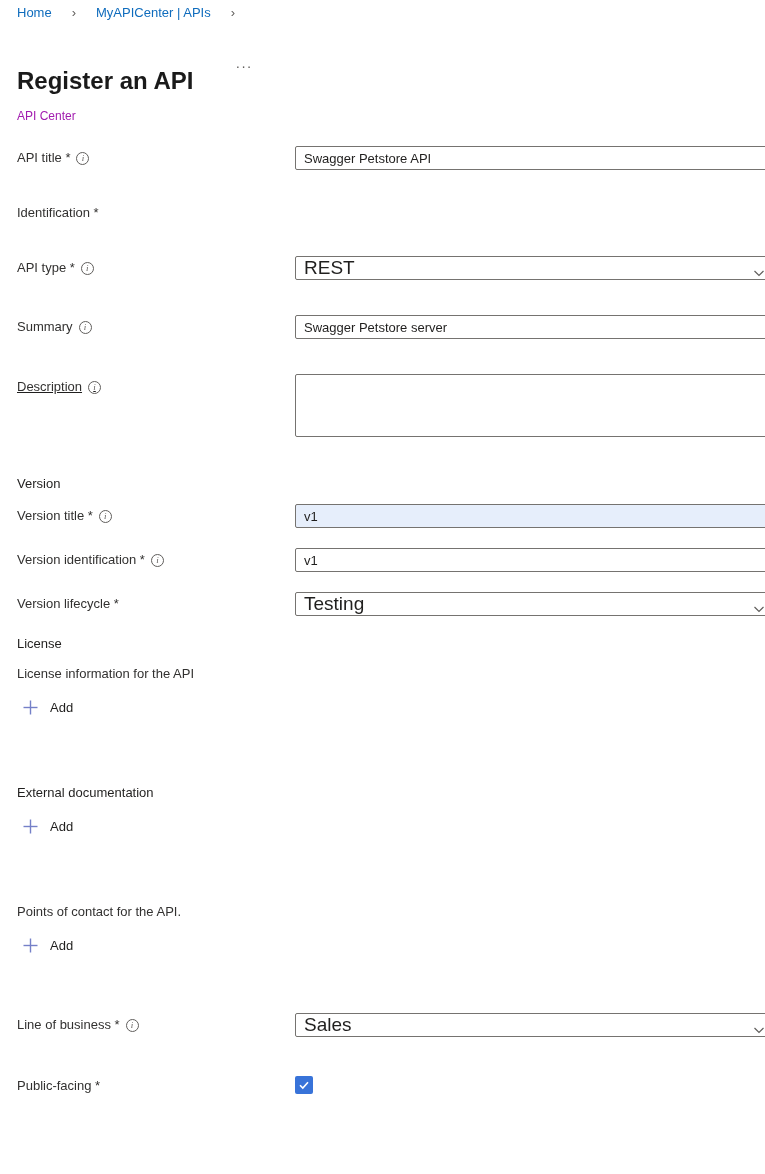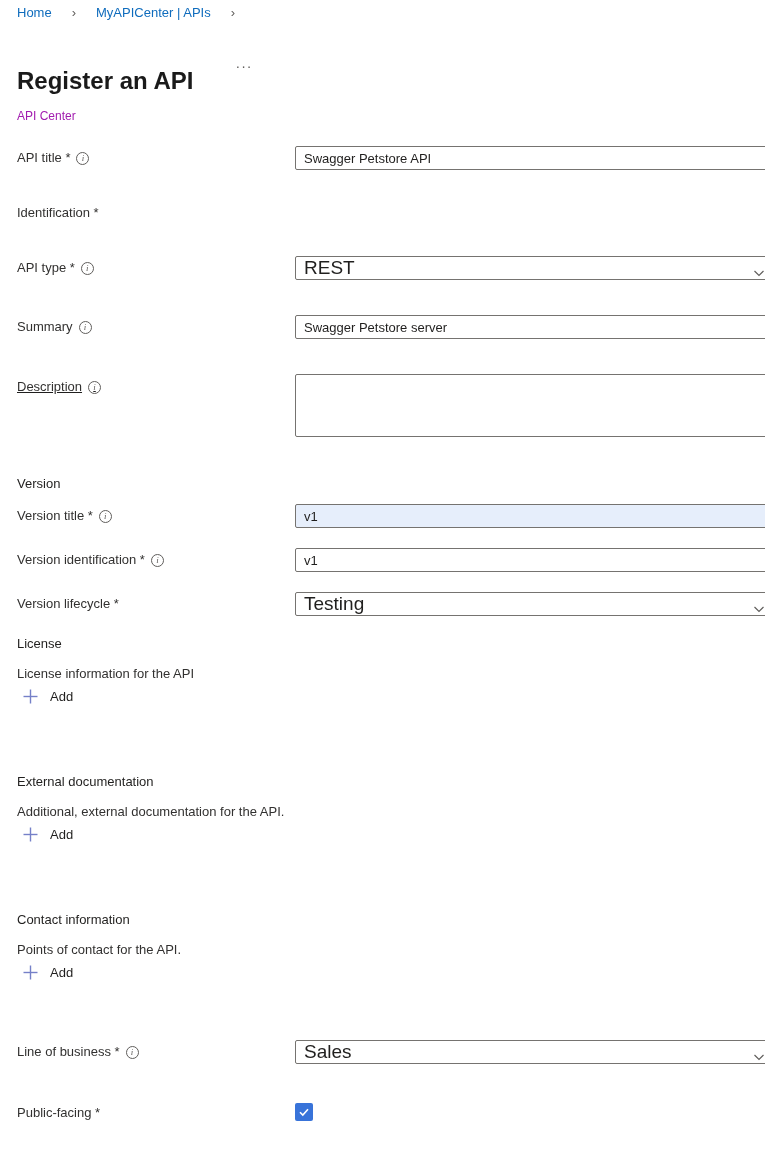--- a/index.html
+++ b/index.html
@@ -39,21 +39,21 @@
     background: #fff; display: flex; align-items: center; padding: 0 26px 0 8px; font-size: 19px; color: #201f1e; cursor: pointer; }
   .select-chevron { position: absolute; right: 9px; top: 50%; margin-top: -6px; width: 12px; height: 12px; color: #605e5c; }
 
   textarea.desc-area { width: 100%; height: 63px; border: 1px solid #757370; border-radius: 2px;
     font-family: "Liberation Sans", sans-serif; font-size: 13px; color: #201f1e; padding: 4px 8px;
     resize: both; outline: none; }
 
   
   .section-header { font-size: 13px; font-weight: 400; color: #201f1e; }
   .section-desc { font-size: 13px; color: #323130; margin-top: 15px; }
-  .add-btn { display: inline-flex; align-items: center; gap: 12px; margin-top: 8px; margin-left: 6px;
+  .add-btn { display: inline-flex; align-items: center; gap: 12px; margin-top: 19px; margin-left: 6px;
     cursor: pointer; font-size: 13px; color: #201f1e; }
   .plus-icon { width: 15px; height: 15px; display: inline-flex; }
 
   .sect { margin-bottom: 0; }
   .sect-version { margin-top: 14px; margin-bottom: 13px; }
   .sect-license { margin-top: 14px; }
   .sect-gap { margin-top: 66px; }
   .row-lob { margin-top: 56px; margin-bottom: 0; }
   .row-public { margin-top: 39px; margin-bottom: 0; }
 
@@ -182,34 +182,32 @@
               <line x1="7.5" y1="0.5" x2="7.5" y2="14.5"></line>
               <line x1="0.5" y1="7.5" x2="14.5" y2="7.5"></line>
             </svg>
         </span>
         <span class="add-label">Add</span>
       </div>
     </div>
 
     <div class="sect sect-gap">
       <div class="section-header">External documentation</div>
-      <div class="section-desc">Additional, external documentation for the API.</div>
       <div class="add-btn">
         <span class="plus-icon">
           <svg viewBox="0 0 15 15" stroke="#7580c8" stroke-width="1.4">
               <line x1="7.5" y1="0.5" x2="7.5" y2="14.5"></line>
               <line x1="0.5" y1="7.5" x2="14.5" y2="7.5"></line>
             </svg>
         </span>
         <span class="add-label">Add</span>
       </div>
     </div>
 
     <div class="sect sect-gap">
-      <div class="section-header">Contact information</div>
       <div class="section-desc">Points of contact for the API.</div>
       <div class="add-btn">
         <span class="plus-icon">
           <svg viewBox="0 0 15 15" stroke="#7580c8" stroke-width="1.4">
               <line x1="7.5" y1="0.5" x2="7.5" y2="14.5"></line>
               <line x1="0.5" y1="7.5" x2="14.5" y2="7.5"></line>
             </svg>
         </span>
         <span class="add-label">Add</span>
       </div>

